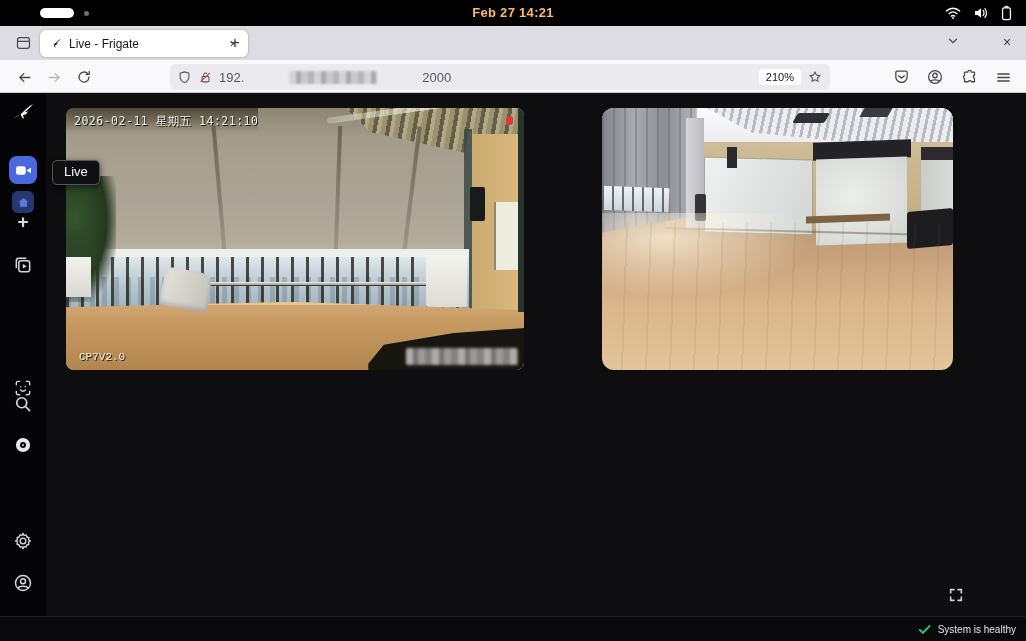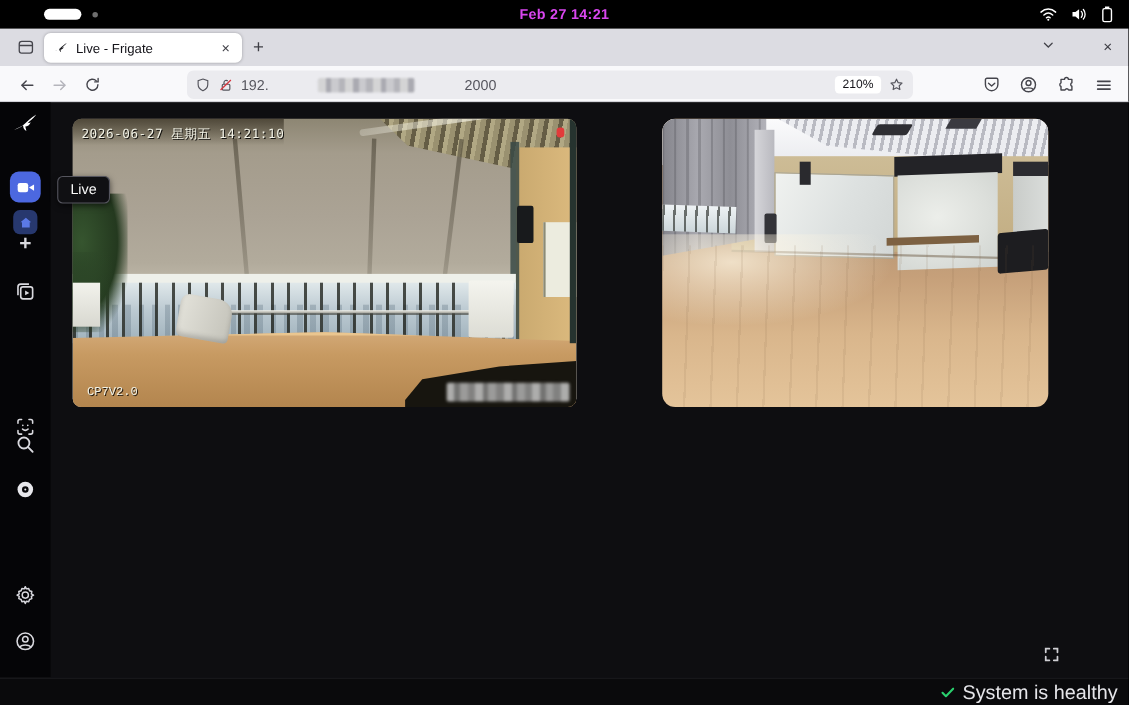--- a/index.html
+++ b/index.html
@@ -1,31 +1,31 @@
 <!DOCTYPE html>
 <html><head>
 <meta charset="utf-8">
 <style>
   * { margin:0; padding:0; box-sizing:border-box; }
   html,body { width:1026px; height:641px; overflow:hidden; background:#000;
               font-family:"Liberation Sans", sans-serif; }
   .page { position:relative; width:1026px; height:641px; }
 
   
-  .sysbar { position:absolute; left:0; top:0; width:1026px; height:26px; background:#000; color:#d946ef;padding-left:24px; }
+  .sysbar { position:absolute; left:0; top:0; width:1026px; height:26px; background:#000; color:#fdba74;padding-left:24px; }
   .sys-pill { position:absolute; left:40px; top:8px; width:34px; height:10px; background:#fff; border-radius:6px; }
   .sys-dot  { position:absolute; left:84px; top:11px; width:5px; height:5px; background:#6f6f6f; border-radius:50%; }
   .sys-clock{ position:absolute; left:0; right:0; top:0; height:26px; text-align:center; line-height:26px;
               font-size:13px; font-weight:bold; letter-spacing:.3px; }
   .sys-icons{ position:absolute; right:14px; top:0; height:26px; display:flex; align-items:center; gap:12px; }
 
   
   .tabbar { position:absolute; left:0; top:26px; width:1026px; height:34px; background:#dcdce2; }
   .ffview { position:absolute; left:12px; top:7px; width:22px; height:20px; display:flex; align-items:center; justify-content:center; border-radius:4px; }
-  .tab { position:absolute; left:40px; top:4px; width:180px; height:27px; background:#fff; border-radius:6px;
+  .tab { position:absolute; left:40px; top:4px; width:208px; height:27px; background:#fff; border-radius:6px;
          box-shadow:0 0 3px rgba(0,0,0,.28); display:flex; align-items:center; padding:0 8px; gap:7px;
          font-size:12px; color:#15141a; }
   .tab-title { flex:1; white-space:nowrap; overflow:hidden; }
   .tab-close { color:#3f3f46; font-size:13px; line-height:13px; padding:1px 3px; border-radius:3px; }
   .newtab { position:absolute; left:224px; top:7px; width:22px; height:20px; color:#3f3f46; font-size:17px;
             text-align:center; line-height:19px; border-radius:4px; }
   .tab-chevron { position:absolute; right:66px; top:8px; }
   .win-close { position:absolute; right:8px; top:5px; width:22px; height:22px; color:#3f3f46; font-size:14px;
                text-align:center; line-height:22px; }
 
@@ -140,21 +140,21 @@
               background:radial-gradient(ellipse at 30% 30%,rgba(255,246,226,.75) 0%,rgba(255,246,226,0) 70%); }
   .c2-planks { left:0; right:0; bottom:0; height:56%;
                background:repeating-linear-gradient(92deg,rgba(120,90,60,.10) 0 2px,transparent 2px 24px); }
 
   .fs-btn { position:absolute; left:942px; top:488px; width:28px; height:28px; border-radius:6px;
             display:flex; align-items:center; justify-content:center; }
 
   
   .statusbar { position:absolute; left:0; top:616px; width:1026px; height:25px; background:#0a0a0c;
                border-top:1px solid #1d1d22; display:flex; align-items:center; justify-content:flex-end;
-               gap:6px; padding-right:10px; color:#e6e6ea; font-size:18px; }
+               gap:6px; padding-right:10px; color:#e6e6ea; font-size:10px; }
 </style>
 </head>
 <body>
 
 <div class="page">
 
   <div class="sysbar">
     <div class="sys-pill"></div>
     <div class="sys-dot"></div>
     <div class="sys-clock">Feb 27 14:21</div>
@@ -348,21 +348,21 @@
       <div class="c1-rail"></div>
       <div class="c1-cabinet"></div>
       <div class="c1-table"></div>
       <div class="c1-chair"></div>
       <div class="c1-plant"></div>
       <div class="c1-plant2"></div>
       <div class="c1-planter"></div>
       <div class="c1-darkcorner"></div>
       <div class="c1-frame"></div>
       <div class="watermark"></div>
-      <div class="osd-time">2026-06-27 星期五 14:21:10</div>
+      <div class="osd-time">2026-02-11 星期五 14:21:10</div>
       <div class="osd-label">CP7V2.0</div>
       <div class="rec-dot"></div>
     </div>
 
     <div class="cam cam2">
       <div class="c2-ceiling"></div>
       <div class="c2-slats"></div>
       <div class="c2-vent1"></div>
       <div class="c2-vent2"></div>
       <div class="c2-wall"></div>

